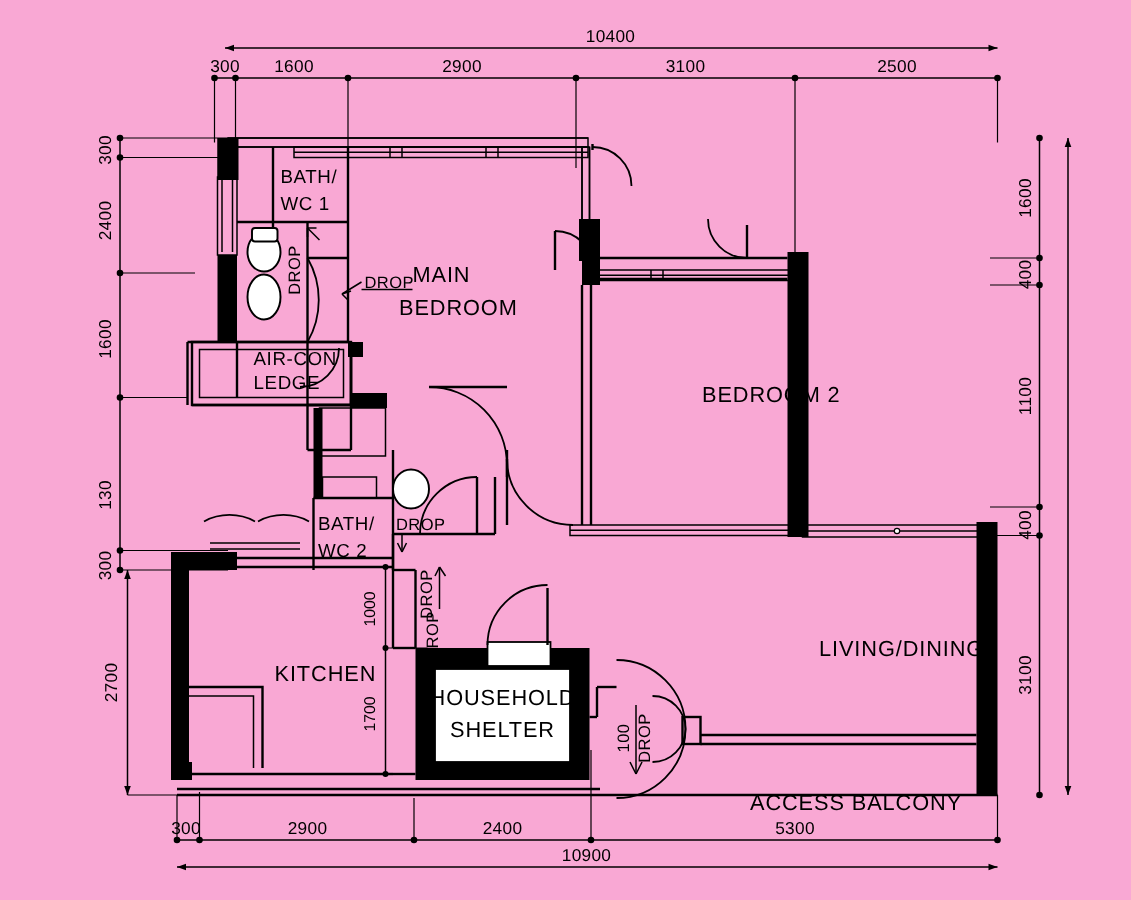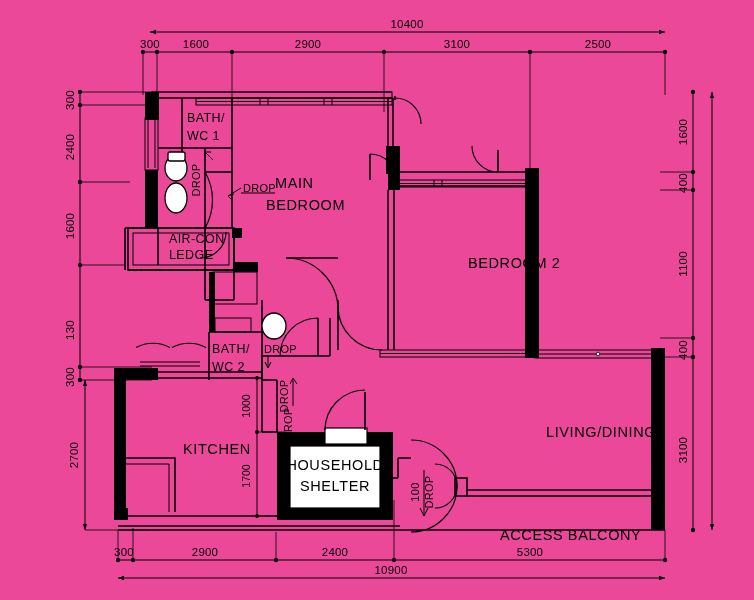--- a/index.html
+++ b/index.html
@@ -10,21 +10,21 @@
   body {
     width: 754px;
     height: 600px;
     overflow: hidden;
     font-family: "Liberation Sans", sans-serif;
   }
   #plan-root {
     position: relative;
     width: 754px;
     height: 600px;
-    background: #ec4899;
+    background: #f9a8d4;
   }
   svg.plan-svg {
     position: absolute;
     left: 0;
     top: 0;
     width: 754px;
     height: 600px;
     display: block;
   }
   .dim-text {

